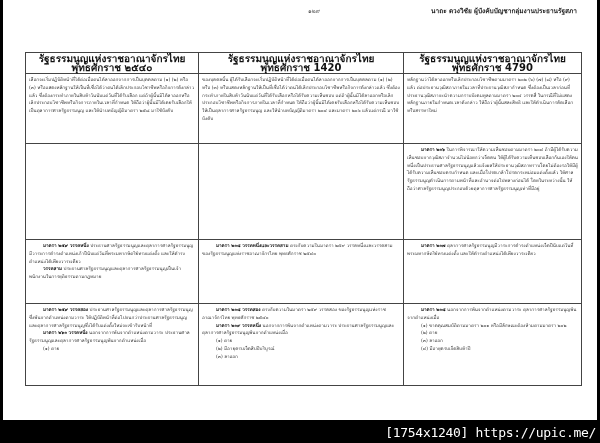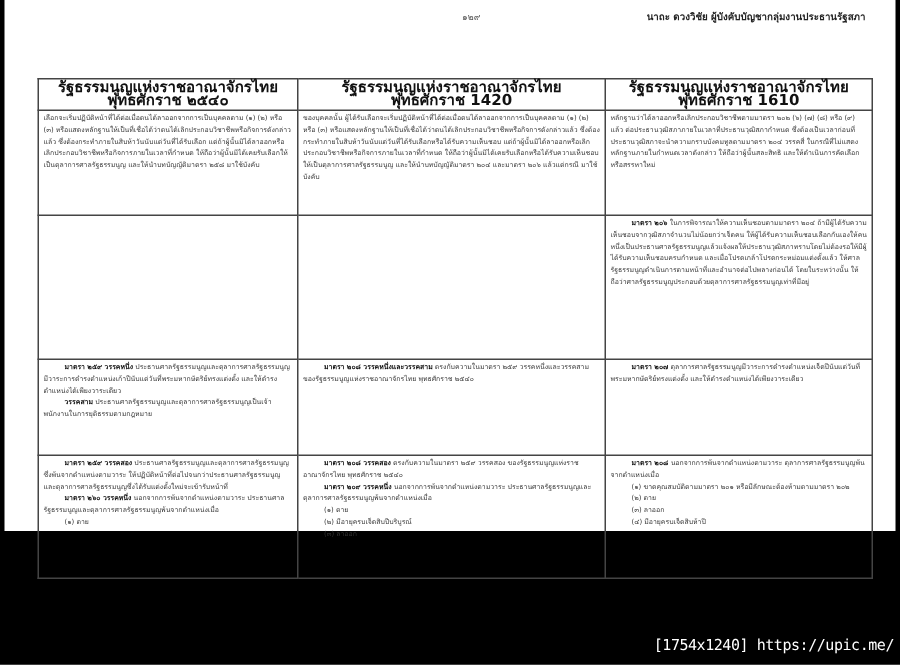--- a/index.html
+++ b/index.html
@@ -1,21 +1,21 @@
 <!DOCTYPE html>
 <html><head>
 <meta charset="utf-8">
 <style>
   html, body { margin: 0; padding: 0; }
   body {
     width: 600px; height: 443px; background: #000; position: relative; overflow: hidden;
     font-family: "DejaVu Sans", "Liberation Sans", sans-serif;
   }
   .page {
-    position: absolute; left: 3px; top: 0; width: 594px; height: 354px;
+    position: absolute; left: 3px; top: 0; width: 594px; height: 420px;
     background: #fff;
   }
   .page-num {
     position: absolute; left: 305px; top: 6px; font-size: 6px; color: #555;
   }
   .author {
     position: absolute; right: 20px; top: 6px; text-align: right; font-size: 6.5px;
     font-weight: bold; color: #222; line-height: 10px;
   }
   table.cmp {
@@ -31,21 +31,21 @@
     text-align: center; padding: 1px 3px;
   }
   .para { margin: 0; text-indent: 0; }
   .para.indent { text-indent: 14px; }
   .sec { font-weight: bold; color: #111; }
   .item { padding-left: 14px; margin: 0; }
   .bottom-bar {
     position: absolute; left: 0; top: 423px; width: 600px; height: 20px; background: #000;
   }
   .watermark {
-    position: absolute; right: 4px; top: 425px; color: #fff; font-size: 10px;
+    position: absolute; right: 4px; top: 425px; color: #fff; font-size: 13px;
     font-family: "DejaVu Sans Mono", monospace; letter-spacing: -0.3px;
   }
 </style>
 </head>
 <body>
 
 <div class="page">
   <div class="page-num">๑๒๙</div>
   <div class="author">
     <div>นาถะ ดวงวิชัย ผู้บังคับบัญชากลุ่มงานประธานรัฐสภา</div>
@@ -54,21 +54,21 @@
   <table class="cmp">
     <colgroup>
       <col style="width:173px">
         <col style="width:205px">
         <col style="width:178px">
     </colgroup>
     <thead>
       <tr>
         <th>รัฐธรรมนูญแห่งราชอาณาจักรไทย พุทธศักราช ๒๕๔๐</th>
         <th>รัฐธรรมนูญแห่งราชอาณาจักรไทย พุทธศักราช 1420</th>
-        <th>รัฐธรรมนูญแห่งราชอาณาจักรไทย พุทธศักราช 1610</th>
+        <th>รัฐธรรมนูญแห่งราชอาณาจักรไทย พุทธศักราช 4790</th>
       </tr>
     </thead>
     <tbody id="tbody">
         <tr style="height: 70px;">
           <td>
             <div class="para"><span>เลือกจะเริ่มปฏิบัติหน้าที่ได้ต่อเมื่อตนได้ลาออกจากการเป็นบุคคลตาม (๑) (๒) หรือ (๓) หรือแสดงหลักฐานให้เป็นที่เชื่อได้ว่าตนได้เลิกประกอบวิชาชีพหรือกิจการดังกล่าวแล้ว ซึ่งต้องกระทำภายในสิบห้าวันนับแต่วันที่ได้รับเลือก แต่ถ้าผู้นั้นมิได้ลาออกหรือเลิกประกอบวิชาชีพหรือกิจการภายในเวลาที่กำหนด ให้ถือว่าผู้นั้นมิได้เคยรับเลือกให้เป็นตุลาการศาลรัฐธรรมนูญ และให้นำบทบัญญัติมาตรา ๒๕๘ มาใช้บังคับ</span></div>
           </td>
           <td>
             <div class="para"><span>ของบุคคลนั้น ผู้ได้รับเลือกจะเริ่มปฏิบัติหน้าที่ได้ต่อเมื่อตนได้ลาออกจากการเป็นบุคคลตาม (๑) (๒) หรือ (๓) หรือแสดงหลักฐานให้เป็นที่เชื่อได้ว่าตนได้เลิกประกอบวิชาชีพหรือกิจการดังกล่าวแล้ว ซึ่งต้องกระทำภายในสิบห้าวันนับแต่วันที่ได้รับเลือกหรือได้รับความเห็นชอบ แต่ถ้าผู้นั้นมิได้ลาออกหรือเลิกประกอบวิชาชีพหรือกิจการภายในเวลาที่กำหนด ให้ถือว่าผู้นั้นมิได้เคยรับเลือกหรือได้รับความเห็นชอบให้เป็นตุลาการศาลรัฐธรรมนูญ และให้นำบทบัญญัติมาตรา ๒๐๔ และมาตรา ๒๐๖ แล้วแต่กรณี มาใช้บังคับ</span></div>
           </td>

